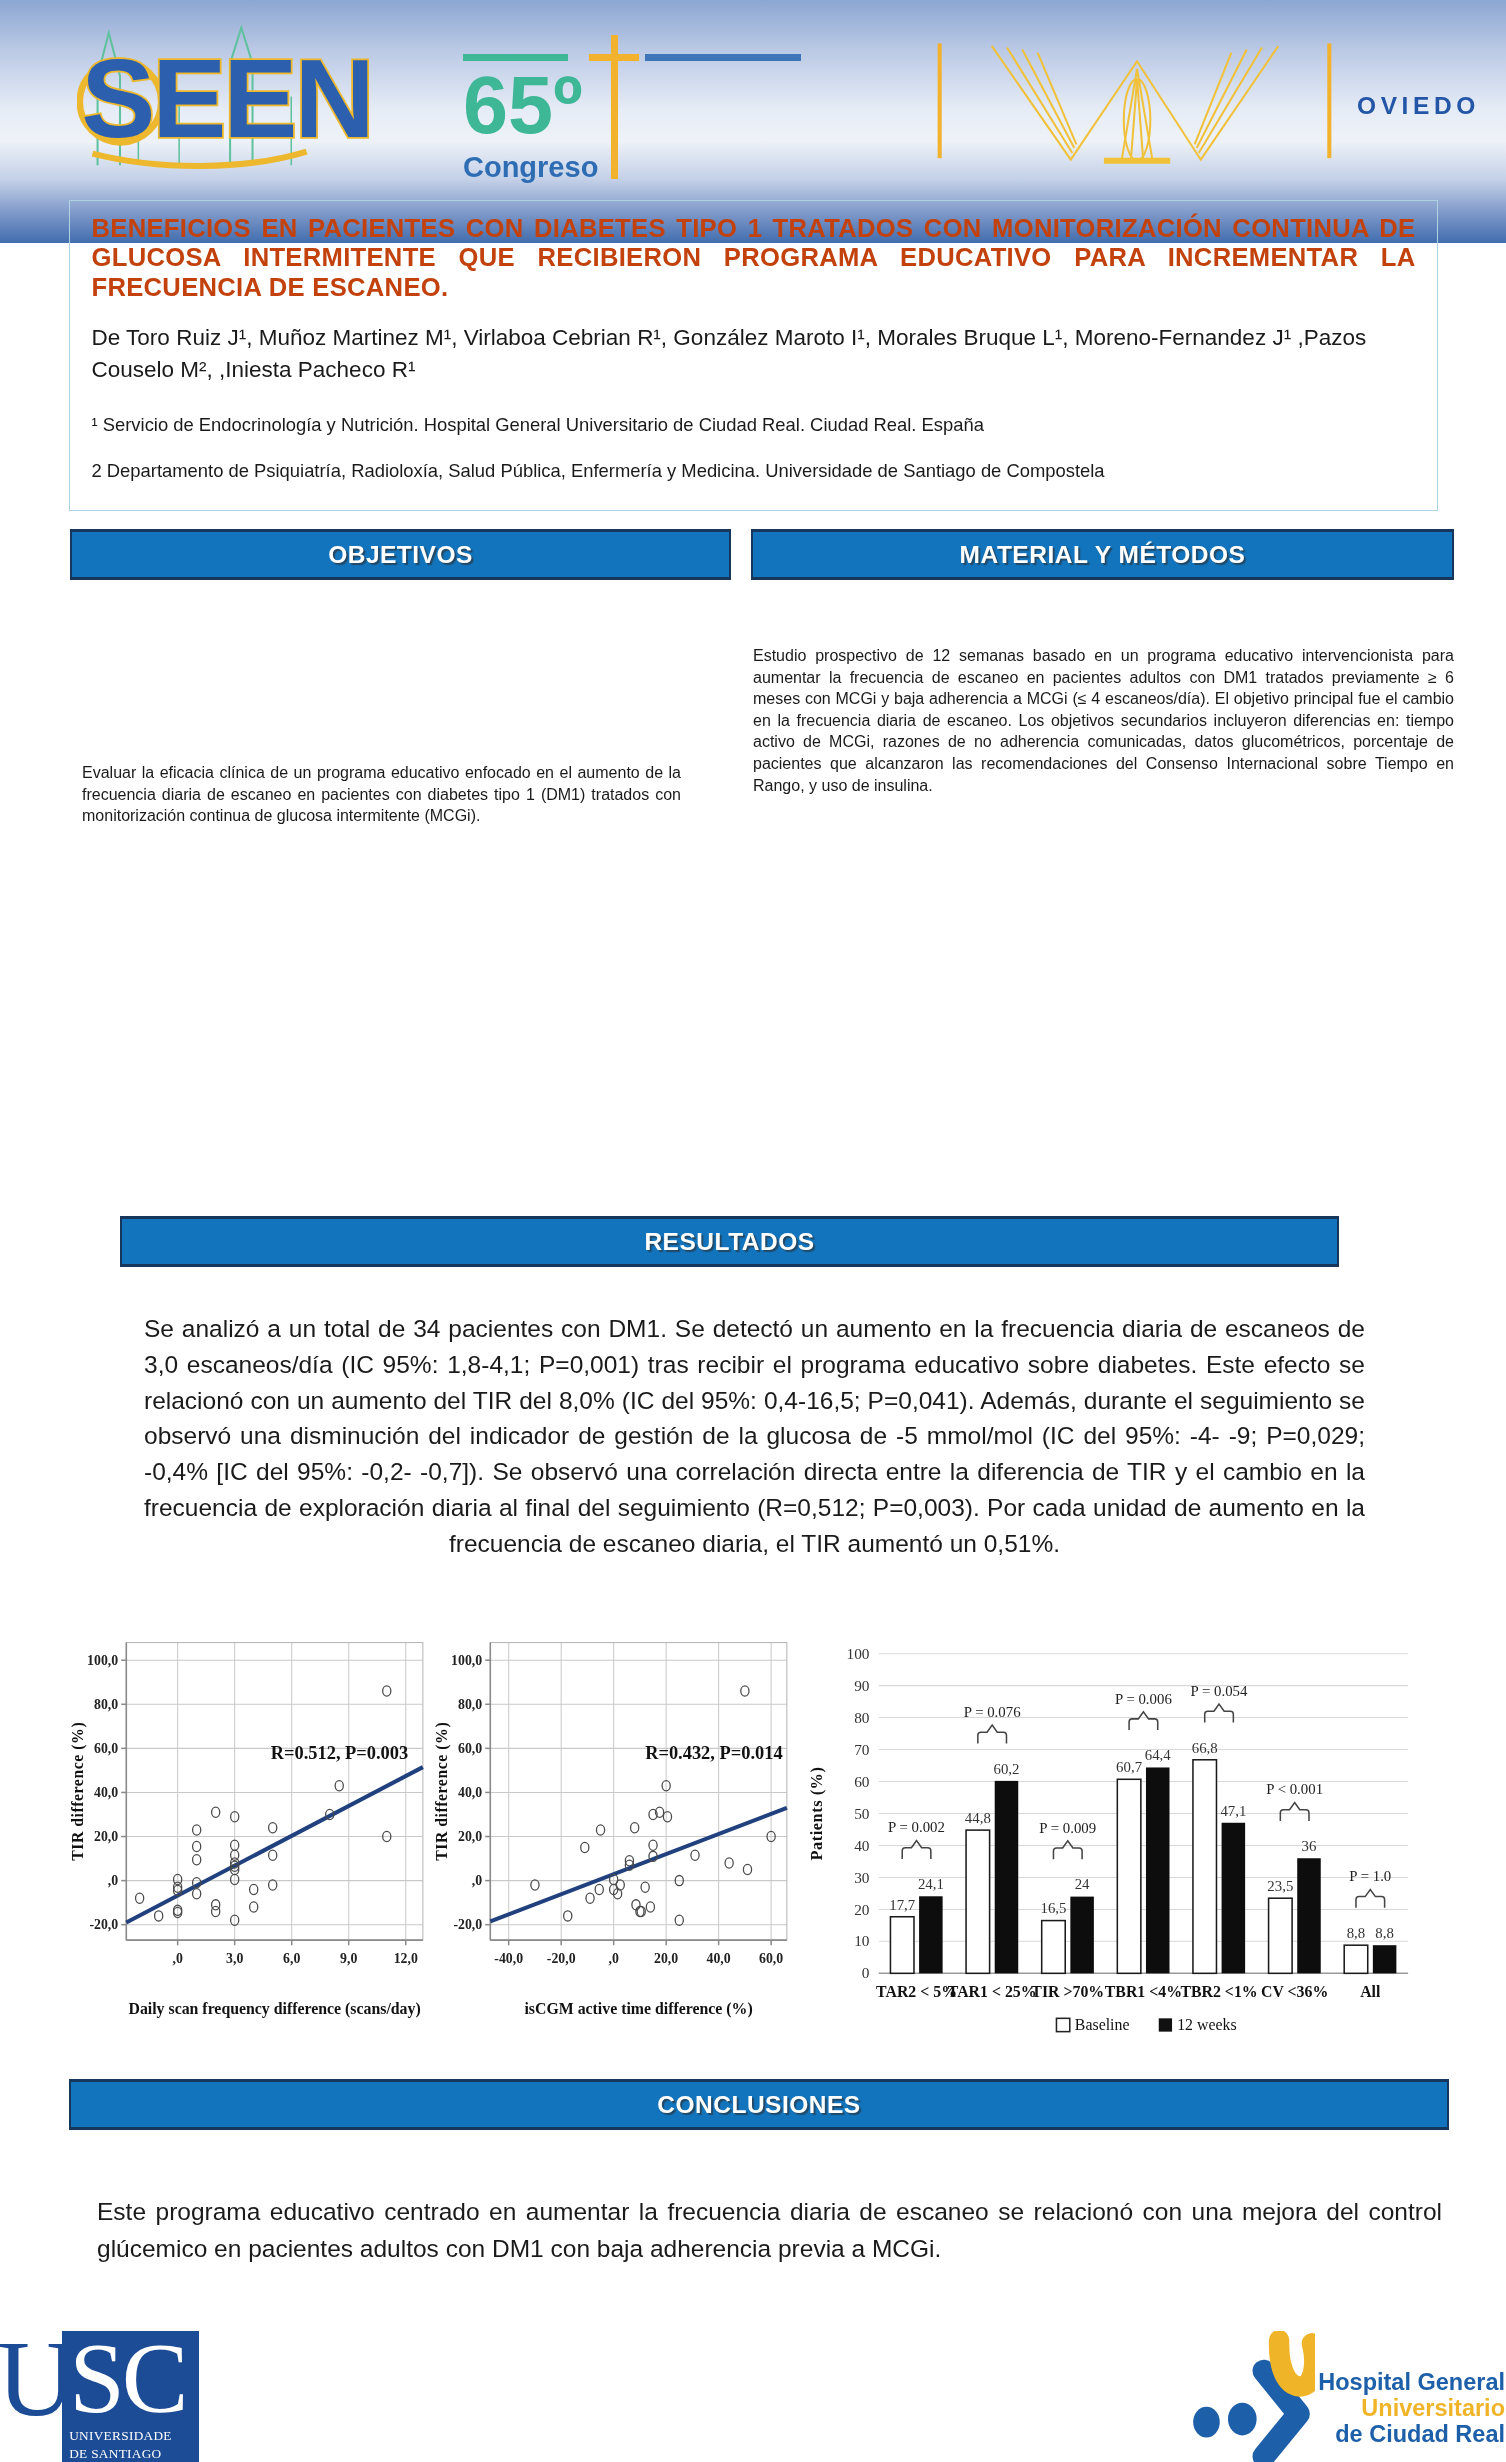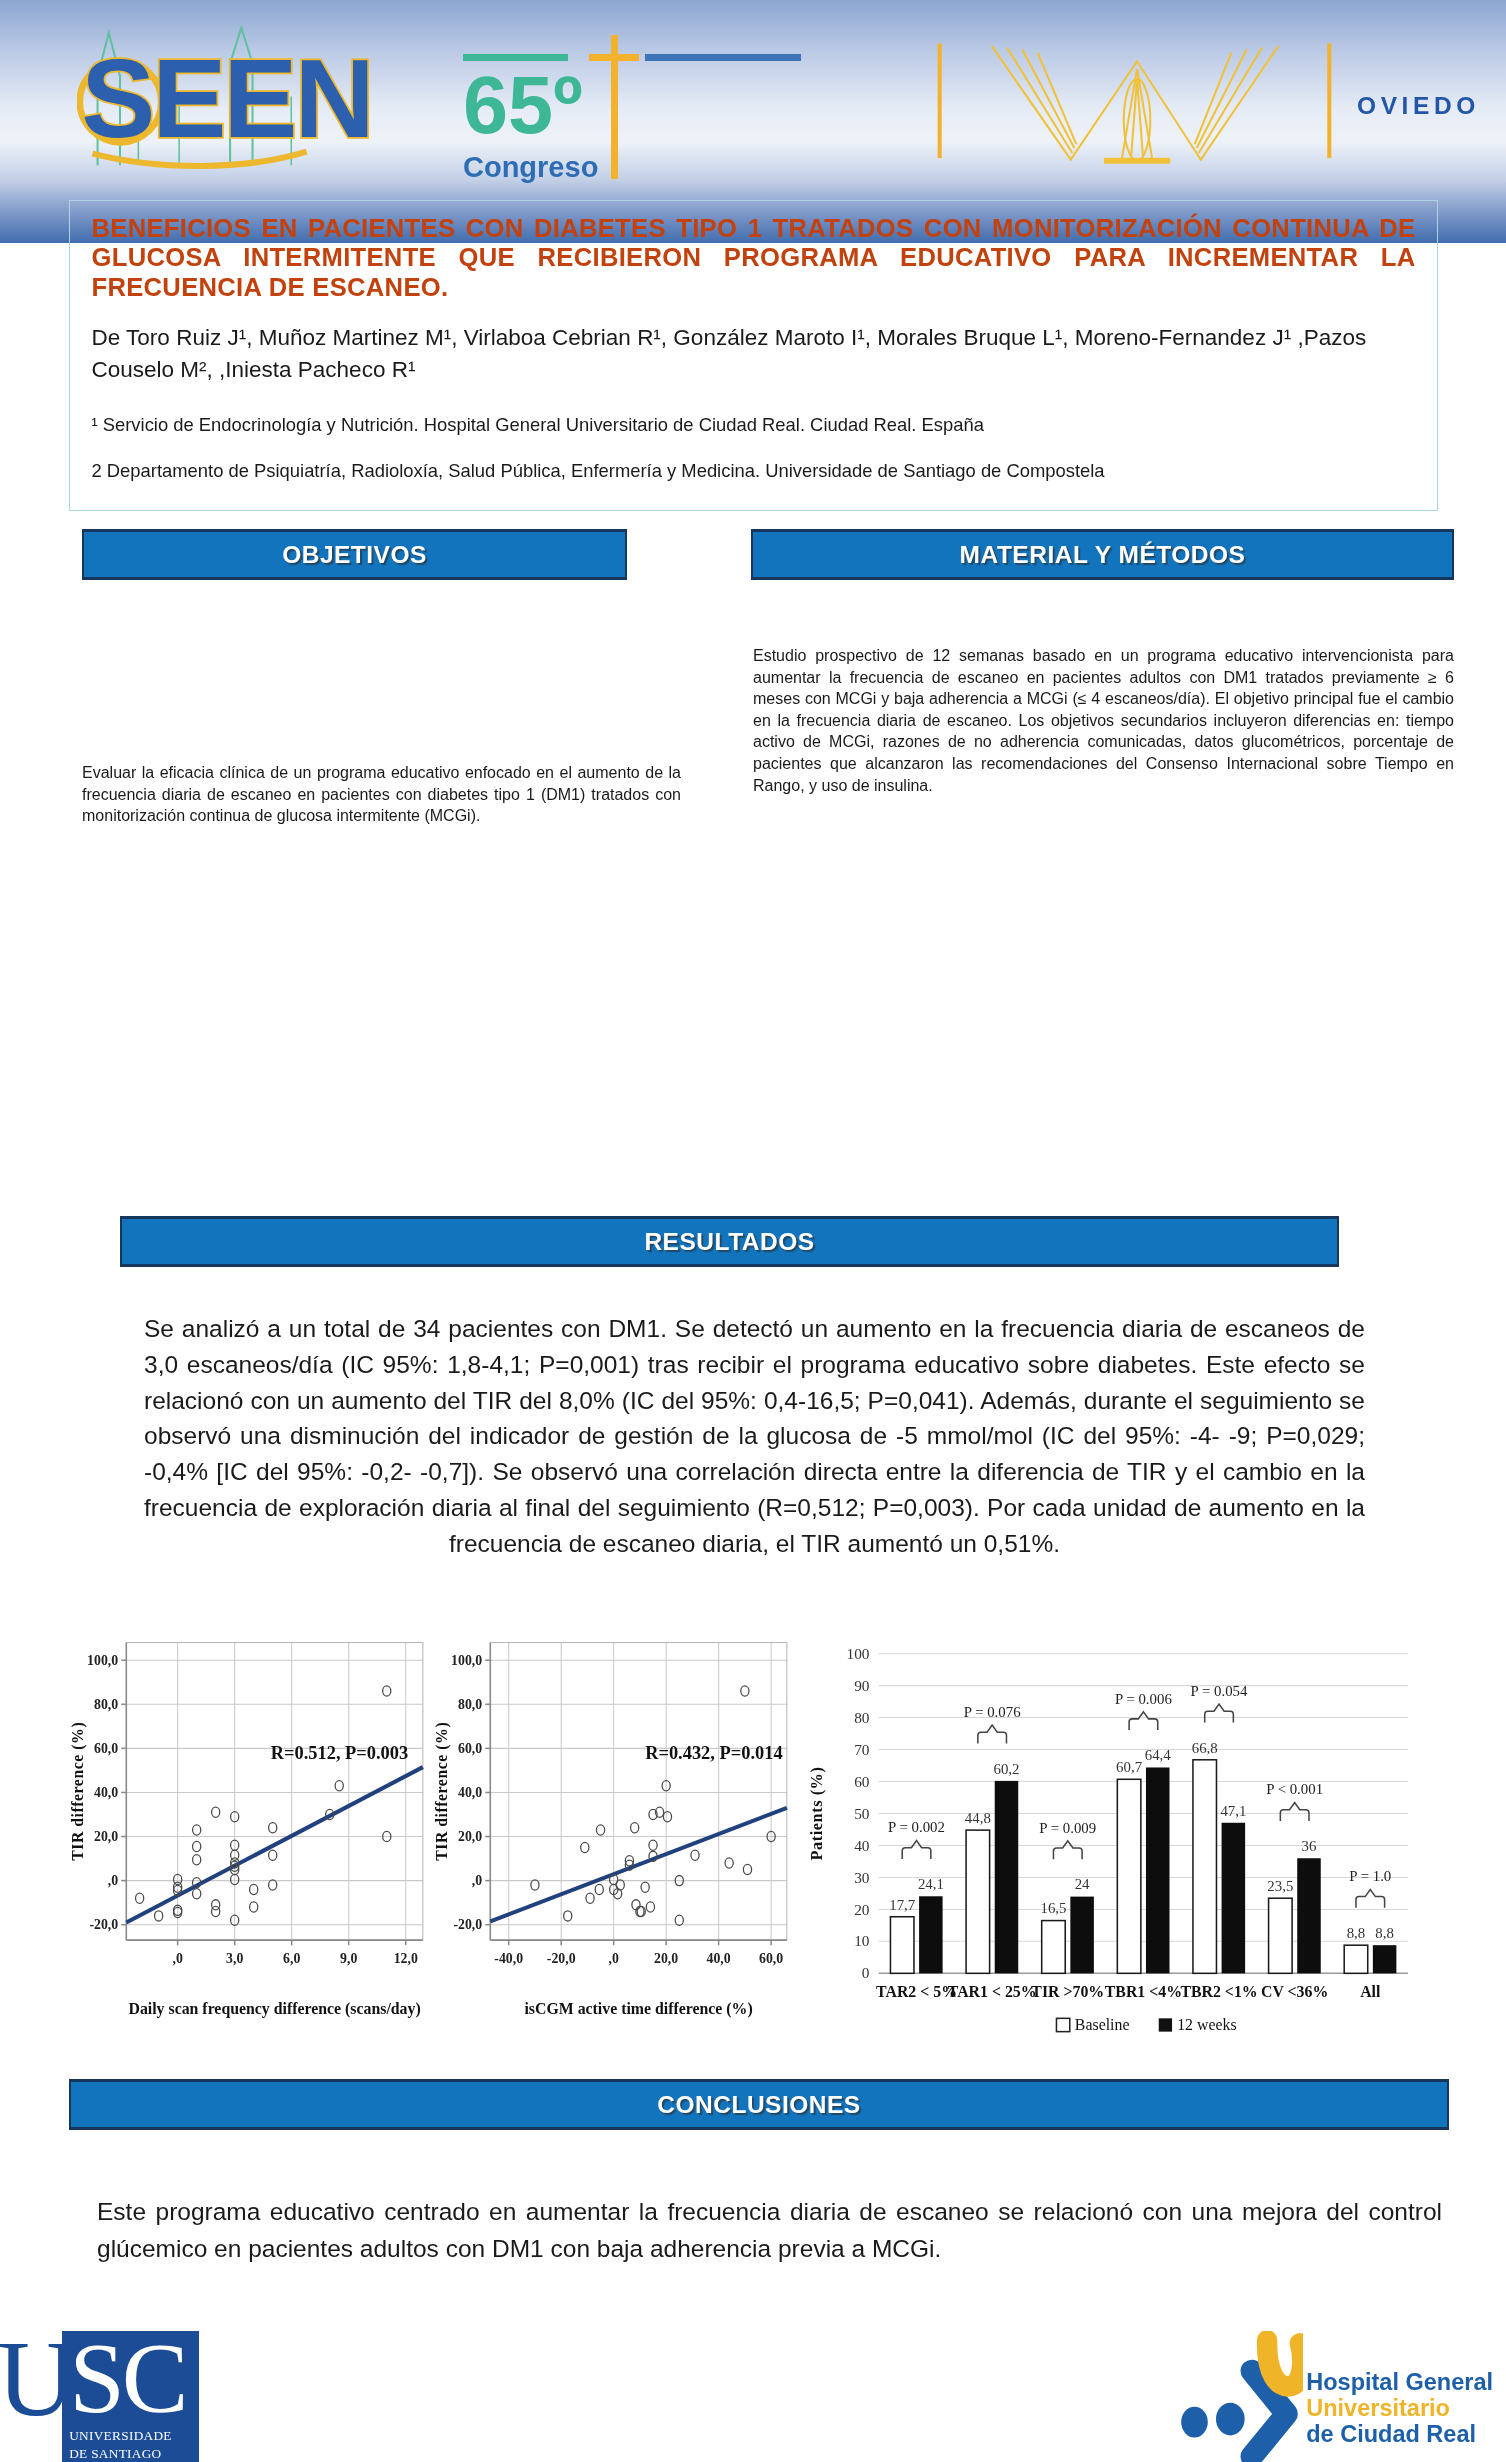--- a/index.html
+++ b/index.html
@@ -33,21 +33,21 @@
   
   .section-bar{
     position:absolute;height:51px;background:var(--bar-blue);
     border:2px solid var(--bar-border);border-top-width:3.6px;border-bottom-width:3.6px;box-sizing:border-box;
     display:flex;align-items:center;justify-content:center;
   }
   .section-bar span{
     font-size:24.5px;font-weight:bold;color:#ffffff;letter-spacing:0.5px;
     text-shadow:2px 2px 1px rgba(45,45,45,.6);
   }
-  .bar-objetivos{left:82px;top:529px;width:545px;}
+  .bar-objetivos{left:70px;top:529px;width:661px;}
   .bar-metodos{left:751px;top:529px;width:703px;}
   .bar-resultados{left:120px;top:1216px;width:1219px;}
   .bar-conclusiones{left:69px;top:2079px;width:1380px;}
   
   .col-text{position:absolute;font-size:16px;line-height:1.35;text-align:justify;}
   .objetivos-text{left:82px;top:762px;width:599px;}
   .metodos-text{left:753px;top:645px;width:701px;}
   .resultados-text{position:absolute;left:144px;top:1311px;width:1221px;font-size:24.5px;line-height:1.46;text-align:justify;text-align-last:center;}
   .conclusiones-text{position:absolute;left:97px;top:2194px;width:1345px;font-size:24.5px;line-height:1.5;text-align:justify;}
   
@@ -55,21 +55,21 @@
   .charts svg{position:absolute;background:#ffffff;}
   #chart1{left:0;top:14.3px;}
   #chart2{left:364px;top:14.3px;}
   #chart3{left:736px;top:0;}
   
   .usc{position:absolute;left:0;top:2328px;width:204px;height:134px;}
   .usc-u{position:absolute;left:-3.1px;top:-3.1px;font-family:"Liberation Serif",serif;font-size:108px;color:var(--usc-blue);line-height:1;}
   .usc-box{position:absolute;left:62px;top:3.1px;width:137px;height:131px;background:var(--usc-blue);box-sizing:border-box;padding:1px 7.2px;}
   .usc-sc{font-family:"Liberation Serif",serif;font-size:100px;line-height:.92;color:#ffffff;letter-spacing:-3.1px;}
   .usc-small{font-family:"Liberation Serif",serif;font-size:13.3px;line-height:1.35;color:#ffffff;letter-spacing:0.3px;margin-top:3.1px;}
-  .hospital{position:absolute;right:14px;top:2331px;height:131px;display:flex;align-items:flex-end;}
+  .hospital{position:absolute;right:2px;top:2331px;height:131px;display:flex;align-items:flex-end;text-align:right;}
   .hospital-text{font-size:23.5px;font-weight:bold;line-height:1.12;margin-left:3.1px;margin-bottom:14.3px;}
   .h-blue{color:var(--hospital-blue);}
   .h-yellow{color:var(--hospital-yellow);}
 </style>
 </head>
 <body>
 
 <div class="poster-header">
   <svg class="seen-logo" width="296" height="158" viewBox="0 0 580 310">
     <path d="M40,295 L40,120 L62,35 L84,120 L84,295" stroke="#5fc19e" stroke-width="4" fill="none"></path>

